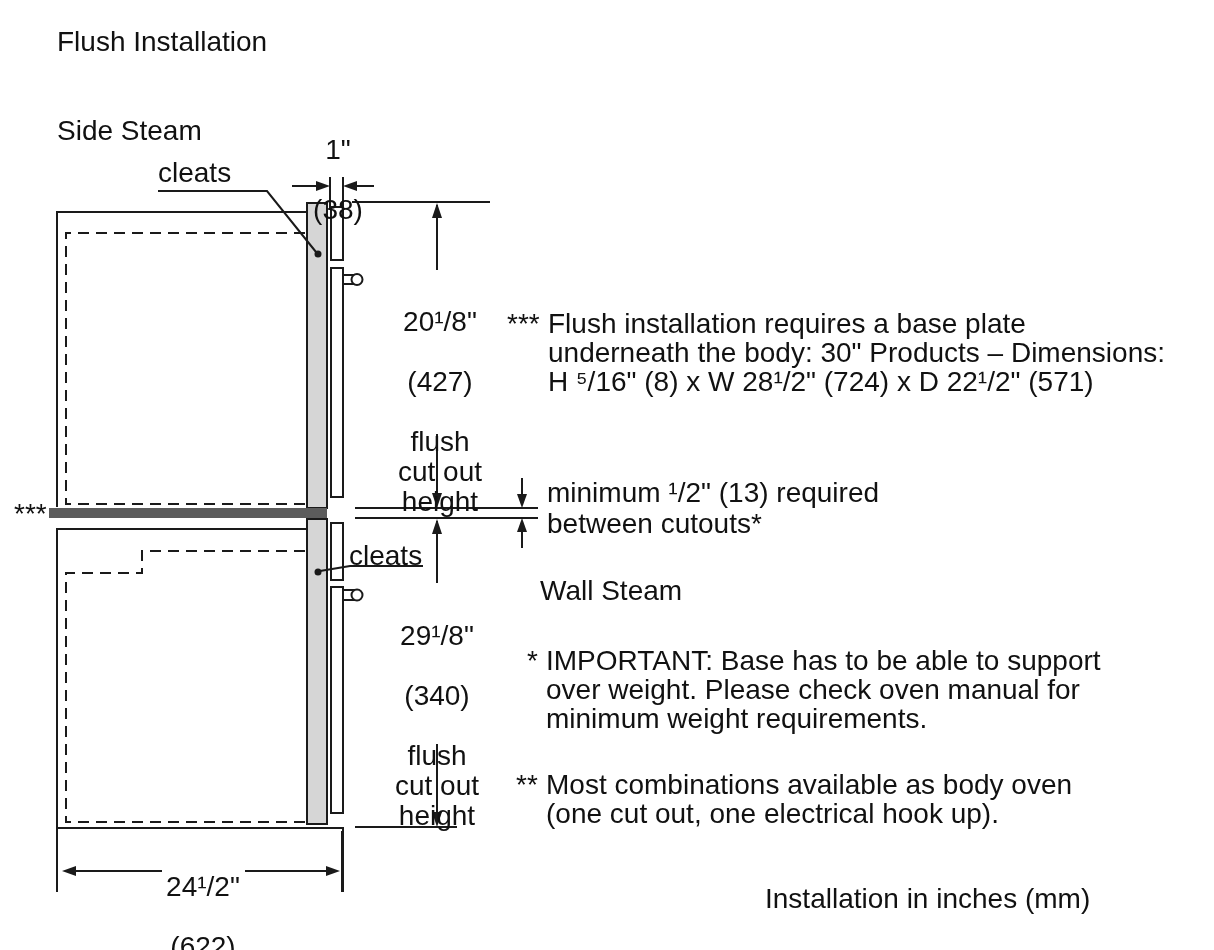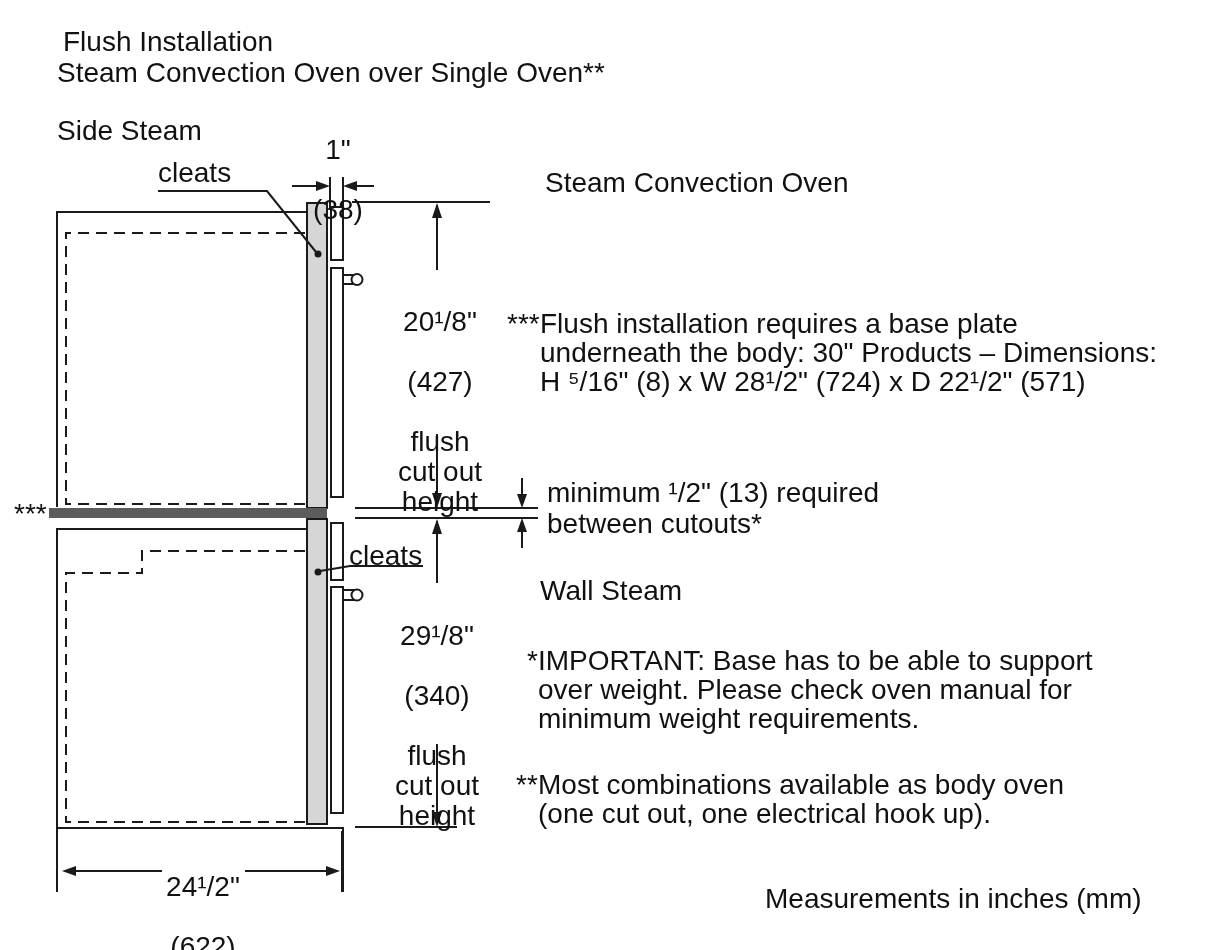--- a/index.html
+++ b/index.html
@@ -4,37 +4,37 @@
 <style>
   html,body{margin:0;padding:0;background:#fff;}
   .page{
     position:relative;width:1214px;height:950px;background:#ffffff;
     font-family:"Liberation Sans","DejaVu Sans",sans-serif;
     color:#111;overflow:hidden;
   }
   .page svg{position:absolute;left:0;top:0;}
   .lbl{position:absolute;font-size:28px;line-height:30px;white-space:pre-line;}
   .ctr{text-align:center;}
-  .t-title1{left:63px;top:27px;}
+  .t-title1{left:57px;top:27px;}
   .t-title2{left:57px;top:58px;}
   .t-sideview{left:57px;top:116px;}
   .t-cleats-top{left:158px;top:158px;}
   .t-oneinch{left:288px;top:105px;width:100px;}
   .t-steam{left:545px;top:168px;}
   .t-dim-upper{left:365px;top:277px;width:150px;}
   .t-gapnote{left:547px;top:477px;line-height:31px;}
   .t-leftstars{left:14px;top:499px;}
   .t-cleats-bottom{left:349px;top:541px;}
   .t-walloven{left:540px;top:576px;}
   .t-dim-lower{left:362px;top:591px;width:150px;}
   .t-dim-depth{left:128px;top:842px;width:150px;}
   .t-footer{left:765px;top:884px;}
   .note{position:absolute;display:flex;align-items:flex-start;font-size:28px;line-height:29px;}
   .note .marker{flex:0 0 auto;}
-  .note .body{white-space:pre-line;}
+  .note .body{white-space:pre-line;margin-left:8px;}
   .n-baseplate{left:507px;top:309px;}
   .n-baseplate .marker{width:33px;}
   .n-important{left:527px;top:646px;}
   .n-important .marker{width:11px;}
   .n-combo{left:516px;top:770px;}
   .n-combo .marker{width:22px;}
 </style>
 </head>
 <body>
 
@@ -100,30 +100,28 @@
       <polygon points="437,519 432,534 442,534"></polygon>
       <polygon points="437,827 432,812 442,812"></polygon>
       <polygon points="62,871 76,866 76,876"></polygon>
       <polygon points="340,871 326,866 326,876"></polygon>
       <circle cx="318" cy="254" r="3.5"></circle>
       <circle cx="318" cy="572" r="3.5"></circle>
     </g>
   </svg>
 
   <div class="lbl t-title1">Flush Installation</div>
-  <div class="lbl t-title2">Steam Convection Oven over Single Oven**</div>
   <div class="lbl t-sideview">Side Steam</div>
   <div class="lbl t-cleats-top">cleats</div>
 
   <div class="lbl t-oneinch ctr">
     <div>1"</div>
     <div>(38)</div>
   </div>
 
-  <div class="lbl t-steam">Steam Convection Oven</div>
 
   <div class="lbl t-dim-upper ctr">
     <div>20¹/8"</div>
     <div>(427)</div>
     <div>flush
 cut out
 height</div>
   </div>
 
   <div class="note n-baseplate">
@@ -158,15 +156,15 @@
     <span class="marker">**</span>
     <div class="body">Most combinations available as body oven
 (one cut out, one electrical hook up).</div>
   </div>
 
   <div class="lbl t-dim-depth ctr">
     <div>24¹/2"</div>
     <div>(622)</div>
   </div>
 
-  <div class="lbl t-footer">Measurements in inches (mm)</div>
+  <div class="lbl t-footer">Installation in inches (mm)</div>
 
 </div>
 
 </body></html>

